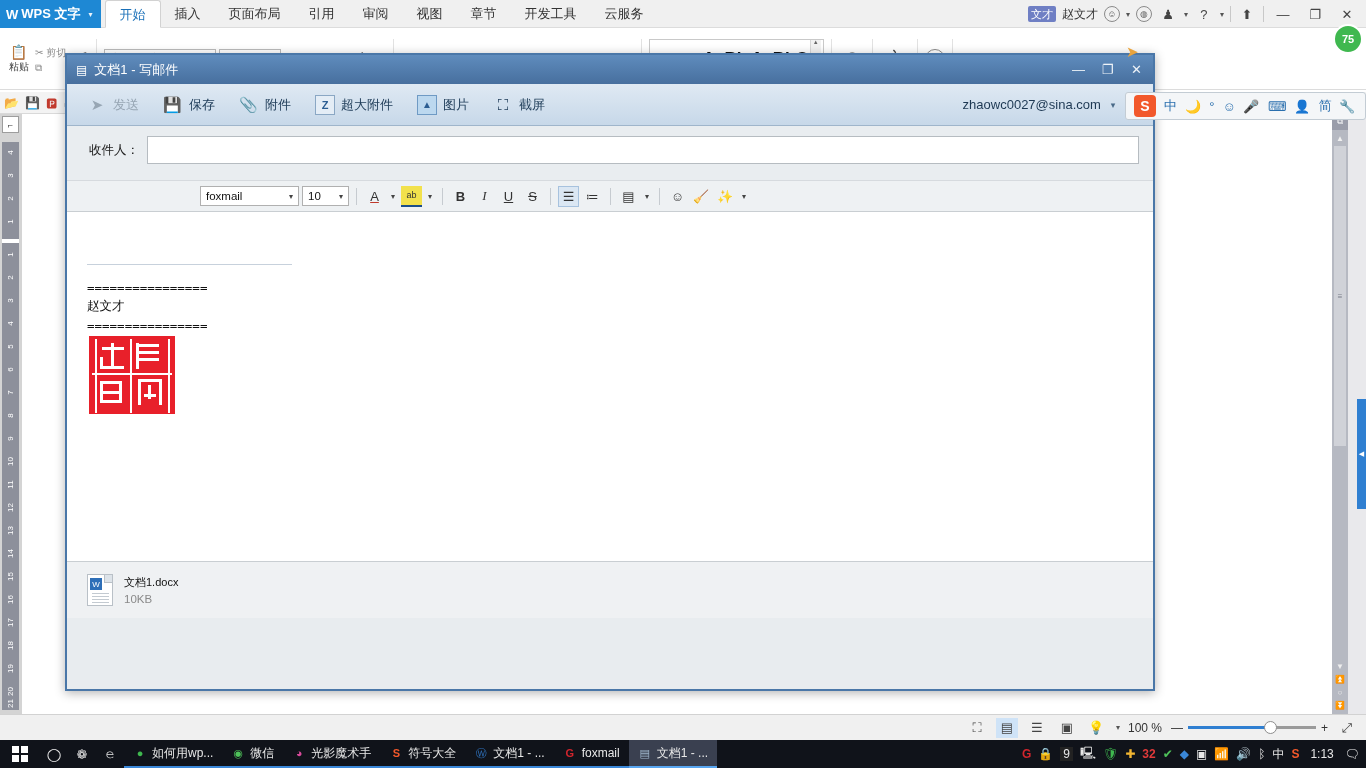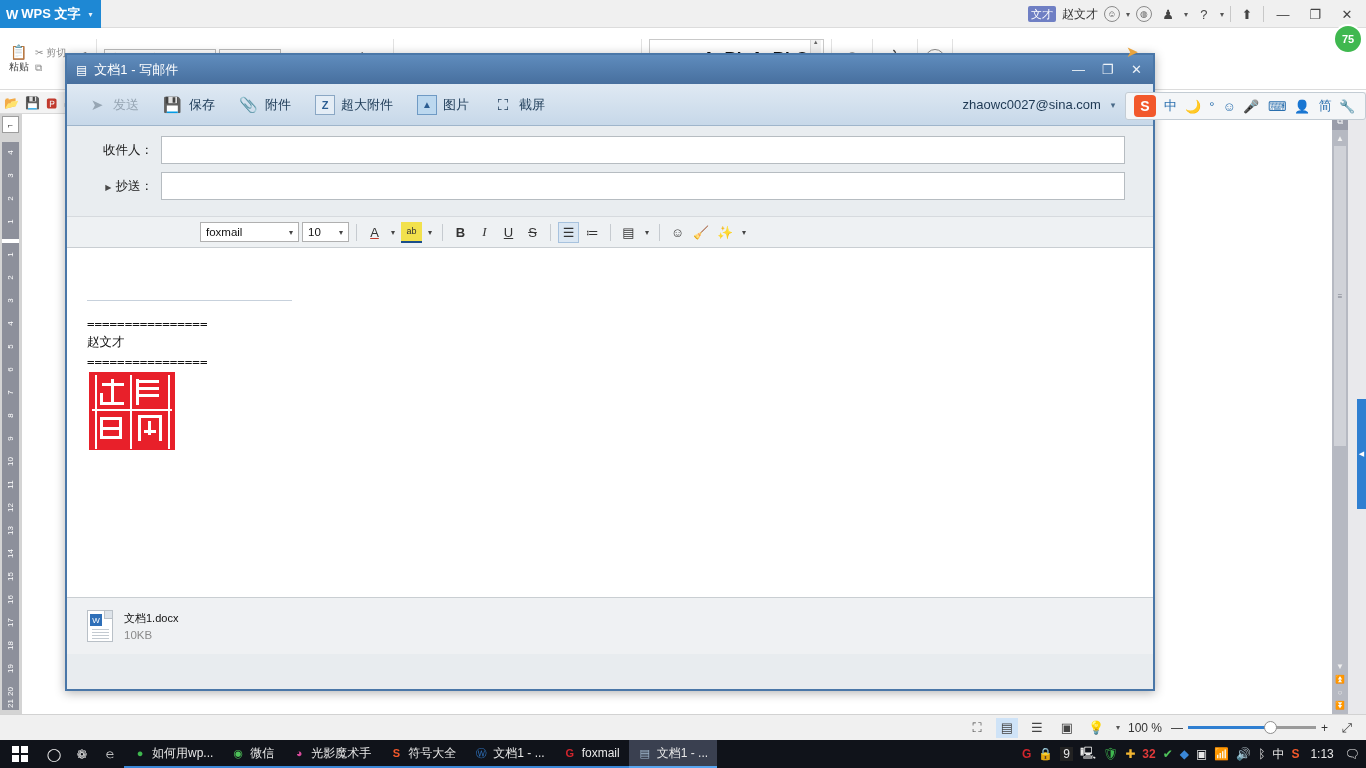--- a/index.html
+++ b/index.html
@@ -214,21 +214,21 @@
     font-size: 13px; color: #23405c;
   }
   .mt-btn.disabled { color: #97a6b4; }
   .mt-icon { width: 20px; height: 20px; display: flex; align-items: center;
     justify-content: center; font-size: 15px; }
   .mt-account { margin-left: auto; display: flex; align-items: center; gap: 10px; }
   .mt-account .acct { font-size: 13px; color: #1d3853; text-align: center; }
   .mt-account .acar { font-size: 9px; color: #4a6a88; }
   .mt-list-ic { font-size: 13px; color: #3c5a78; padding-left: 6px;}
 
-  .mw-fields { background: #e9edf0; padding: 10px 28px 8px; }
+  .mw-fields { background: #e9edf0; padding: 10px 14px 8px; }
   .fld-row { display: flex; align-items: center; margin-bottom: 8px; }
   .fld-label {
     width: 66px; text-align: right; padding-right: 8px;
     font-size: 12.5px; color: #222; white-space: nowrap;
   }
   .fld-label .tri { font-size: 8px; color: #4a4a4a; margin-right: 4px; }
   .fld-input {
     flex: 1; height: 28px; background: #fff; border: 1px solid #b6bcc1;
     display: flex; align-items: center; padding: 0 8px;
     font-size: 12.5px; color: #111;
@@ -308,20 +308,31 @@
 </head>
 <body>
 
 <div id="root">
 
   <div class="wps-titlebar">
     <div class="wps-logo">
       <span class="wmark">W</span>
       <span>WPS 文字</span>
       <span class="caret">▾</span>
+    </div>
+    <div class="tabs">
+      <div class="tab active">开始</div>
+      <div class="tab">插入</div>
+      <div class="tab">页面布局</div>
+      <div class="tab">引用</div>
+      <div class="tab">审阅</div>
+      <div class="tab">视图</div>
+      <div class="tab">章节</div>
+      <div class="tab">开发工具</div>
+      <div class="tab">云服务</div>
     </div>
     <div class="title-right">
       <span class="badge-wen">文才</span>
       <span class="user-name">赵文才</span>
       <span class="round-ic">☺</span>
       <span style="font-size:8px;color:#555">▾</span>
       <span class="round-ic">◍</span>
       <span class="icon-sq">♟</span>
       <span style="font-size:8px;color:#555">▾</span>
       <span class="icon-sq">?</span>
@@ -502,26 +513,20 @@
         <span class="acar">▾</span>
         <span class="mt-list-ic">☰</span>
       </div>
     </div>
 
     <div class="mw-fields">
       <div class="fld-row">
         <div class="fld-label">收件人：</div>
         <div class="fld-input"></div>
       </div>
-      <div class="fld-row">
-        <div class="fld-label">
-          <span class="tri">▶</span><span>抄送：</span>
-        </div>
-        <div class="fld-input"></div>
-      </div>
     </div>
 
     <div class="fmt-bar">
       <div class="fmt-combo" style="width:99px">
         <span style="flex:1">foxmail</span>
         <span class="fmt-car">▾</span>
       </div>
       <div class="fmt-combo" style="width:47px">
         <span style="flex:1">10</span>
         <span class="fmt-car">▾</span>

